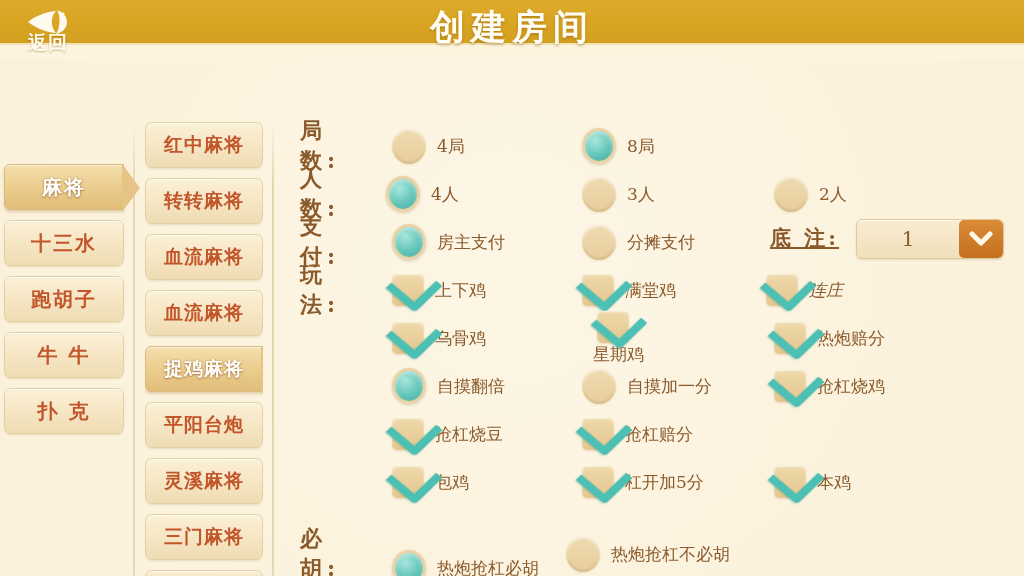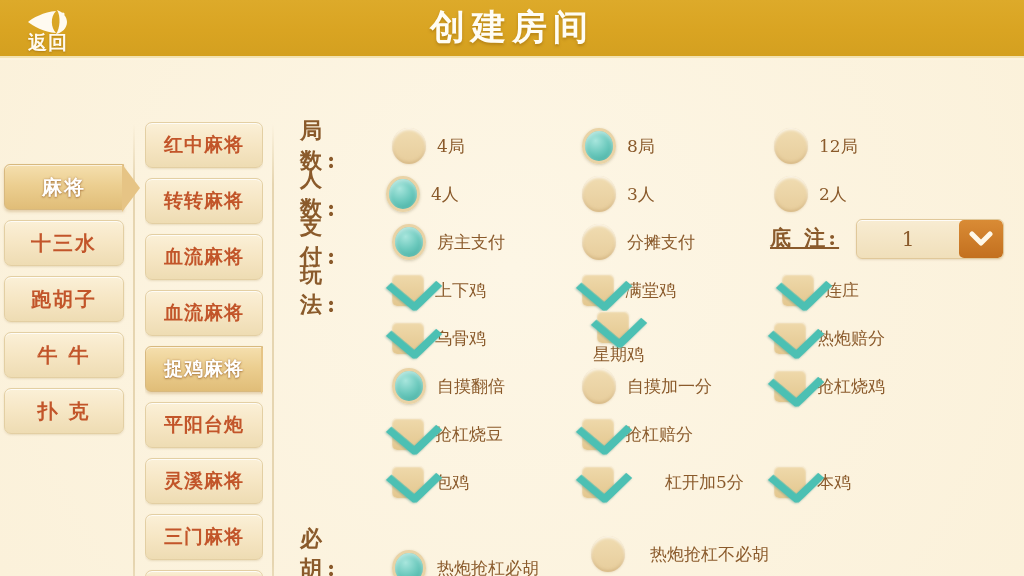--- a/index.html
+++ b/index.html
@@ -5,21 +5,21 @@
   * { box-sizing: border-box; margin: 0; padding: 0; }
   html, body {
     width: 1024px; height: 576px;
     overflow: hidden;
     font-family: "DejaVu Sans", "Liberation Sans", sans-serif;
   }
   body { background: #fdf4e0; position: relative; }
 
   
   .header {
-    position: absolute; left: 0; top: 0; width: 1024px; height: 58px;
+    position: absolute; left: 0; top: 0; width: 1024px; height: 45px;
     background: linear-gradient(180deg, #ddaa2a 0%, #d9a422 55%, #d4a020 100%);
     border-bottom: 2px solid #f3e3b4;
   }
   .header-title {
     position: absolute; left: 0; top: 4px; width: 1024px;
     text-align: center;
     font-size: 35px; font-weight: bold; color: #fffdf5;
     letter-spacing: 6px;
     text-shadow: 0 2px 3px rgba(120,75,0,.35);
     font-family: "DejaVu Serif", "Liberation Serif", serif;
@@ -254,24 +254,20 @@
         <div class="row" style="top: 2px;">
           <div class="row-label">局 数:</div>
           <div class="opt" style="left: 110px;">
             <span class="radio"></span>
             <span class="opt-label">4局</span>
           </div>
           <div class="opt" style="left: 300px;">
             <span class="radio on"></span>
             <span class="opt-label">8局</span>
           </div>
-          <div class="opt" style="left: 492px;">
-            <span class="radio"></span>
-            <span class="opt-label">12局</span>
-          </div>
         </div>
         <div class="row" style="top: 50px;">
           <div class="row-label">人 数:</div>
           <div class="opt" style="left: 104px;">
             <span class="radio on"></span>
             <span class="opt-label">4人</span>
           </div>
           <div class="opt" style="left: 300px;">
             <span class="radio"></span>
             <span class="opt-label">3人</span>
@@ -295,21 +291,21 @@
         <div class="row" style="top: 146px;">
           <div class="row-label">玩 法:</div>
           <div class="opt" style="left: 110px;">
             <span class="cb on"></span>
             <span class="opt-label">上下鸡</span>
           </div>
           <div class="opt" style="left: 300px;">
             <span class="cb on"></span>
             <span class="opt-label">满堂鸡</span>
           </div>
-          <div class="opt" style="left: 500px;">
+          <div class="opt" style="left: 484px; font-style: italic;">
             <span class="cb on"></span>
             <span class="opt-label">连庄</span>
           </div>
         </div>
         <div class="row" style="top: 194px;">
           <div class="row-label"></div>
           <div class="opt" style="left: 110px;">
             <span class="cb on"></span>
             <span class="opt-label">乌骨鸡</span>
           </div>
@@ -347,36 +343,36 @@
             <span class="cb on"></span>
             <span class="opt-label">抢杠赔分</span>
           </div>
         </div>
         <div class="row" style="top: 338px;">
           <div class="row-label"></div>
           <div class="opt" style="left: 110px;">
             <span class="cb on"></span>
             <span class="opt-label">包鸡</span>
           </div>
-          <div class="opt" style="left: 300px; gap: 40px;">
+          <div class="opt" style="left: 300px;">
             <span class="cb on"></span>
             <span class="opt-label">杠开加5分</span>
           </div>
           <div class="opt" style="left: 492px;">
             <span class="cb on"></span>
             <span class="opt-label">本鸡</span>
           </div>
         </div>
         <div class="row" style="top: 410px;">
           <div class="row-label">必 胡:</div>
           <div class="opt" style="left: 110px; margin-top: 28px;">
             <span class="radio on"></span>
             <span class="opt-label">热炮抢杠必胡</span>
           </div>
-          <div class="opt" style="left: 309px; gap: 14px;">
+          <div class="opt" style="left: 284px;">
             <span class="radio"></span>
             <span class="opt-label">热炮抢杠不必胡</span>
           </div>
         </div>
       </div>
 
     <div class="opt" id="ante-label-host" style="left:488px; top:104px;">
       <span class="row-label" style="width:auto;padding-left:0;font-size:21px;letter-spacing:3px;text-decoration:underline;">底 注:</span>
     </div>
     <div class="dropdown" style="left:574px; top:99px;">

